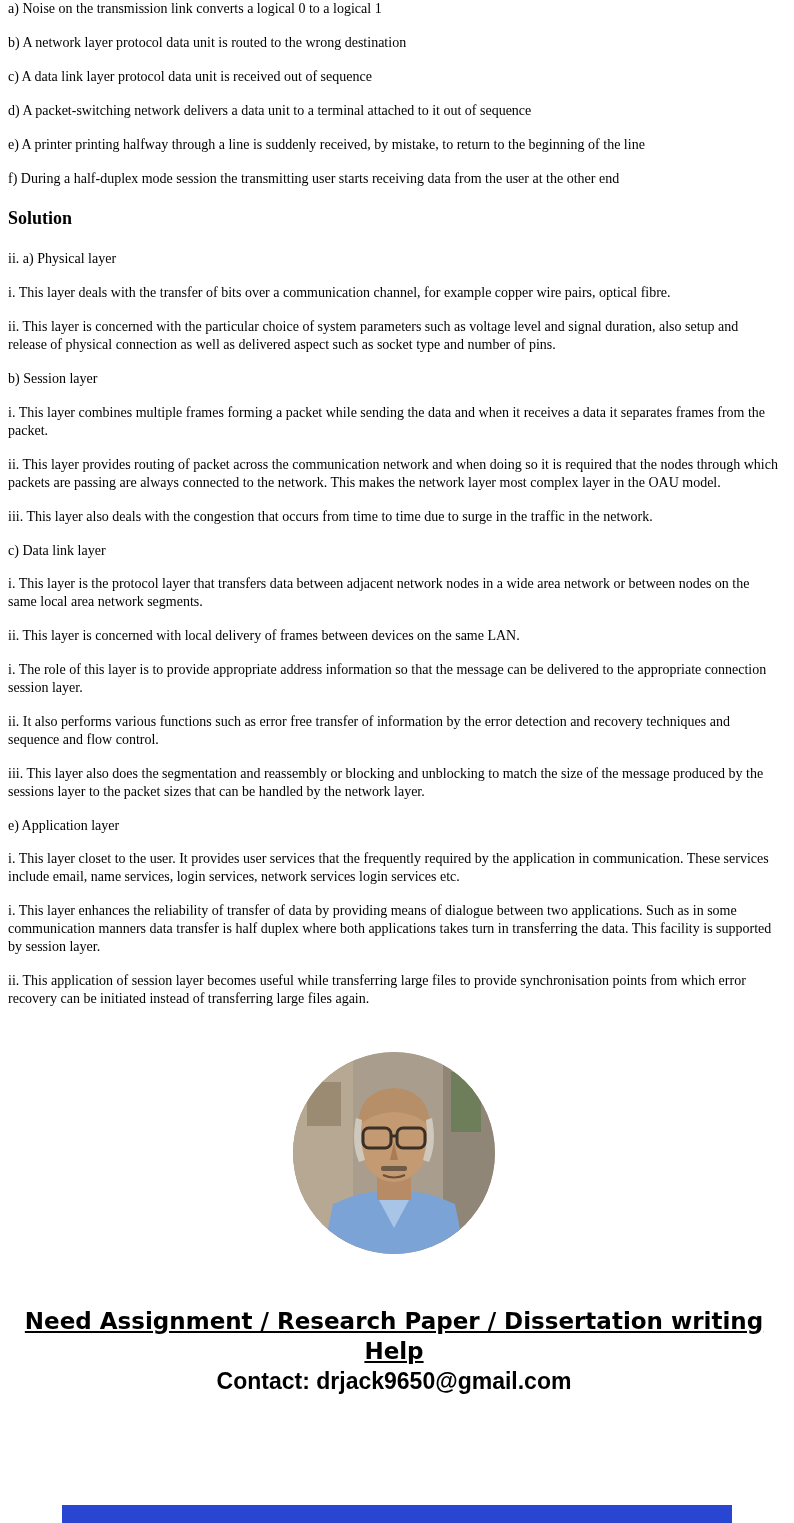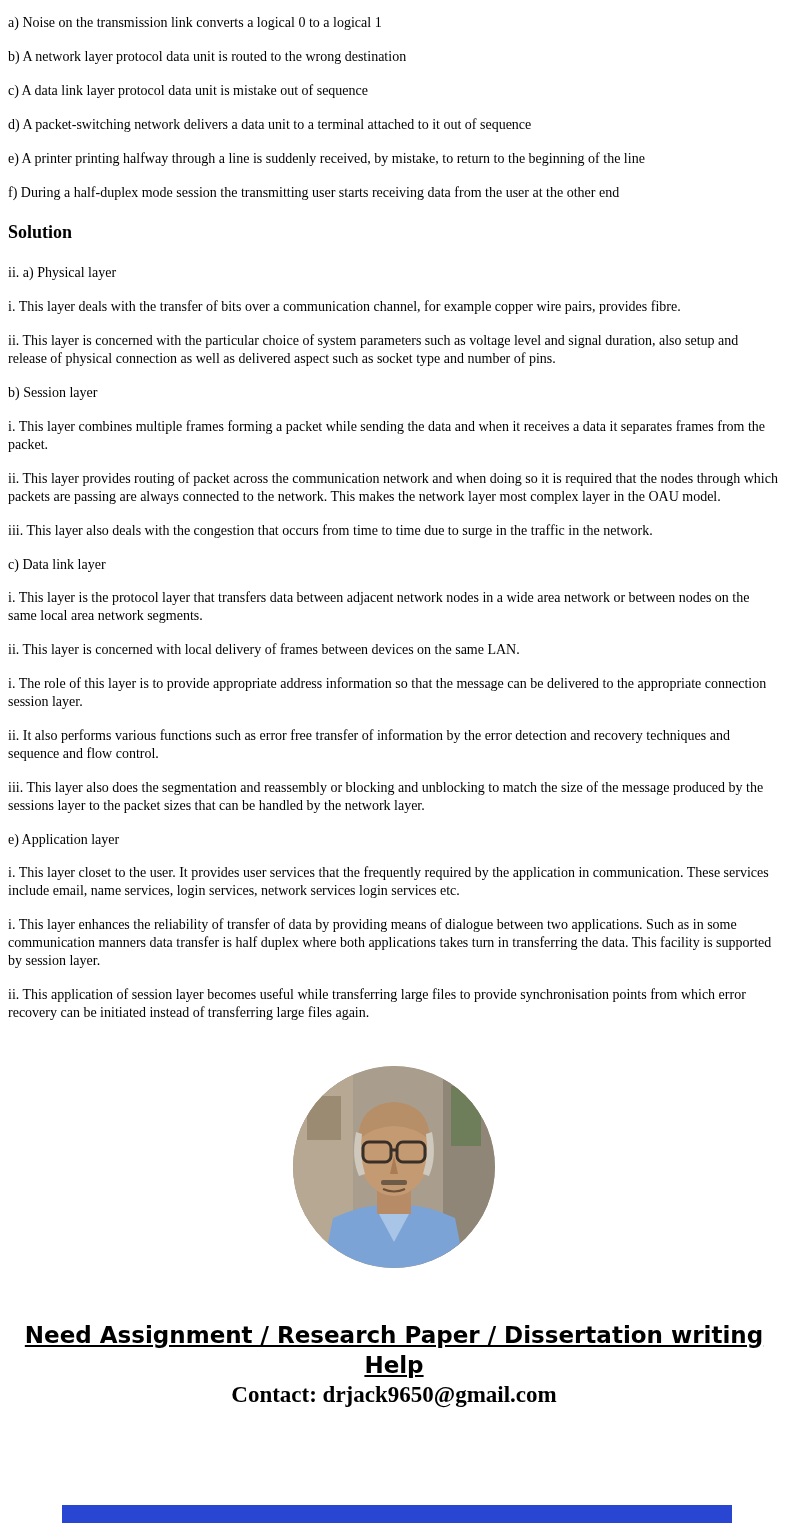--- a/index.html
+++ b/index.html
@@ -6,21 +6,21 @@
   html, body { background: #ffffff; }
   body {
     width: 794px;
     height: 1523px;
     position: relative;
     font-family: "Liberation Serif", "DejaVu Serif", serif;
     color: #000000;
     overflow: hidden;
   }
   .page {
-    padding: 14px 14px 0 8px;
+    padding: 0 14px 0 8px;
   }
   .doc p {
     font-size: 14px;
     line-height: 1.28;
     margin-bottom: 16px;
   }
   .solution-heading {
     font-size: 18px;
     font-weight: bold;
     margin: 21px 0 21px 0;
@@ -43,21 +43,21 @@
     font-weight: bold;
     font-size: 23px;
     line-height: 30px;
     color: #000000;
     text-decoration: underline;
   }
   .footer-contact {
     margin: 0 auto;
     width: 740px;
     text-align: center;
-    font-family: Liberation Serif, serif;
+    font-family: Liberation Sans, sans-serif;
     font-weight: bold;
     font-size: 23px;
     line-height: 30px;
     color: #000000;
   }
   .footer-bar {
     position: absolute;
     bottom: 0;
     left: 62px;
     width: 670px;
@@ -68,36 +68,36 @@
 <body>
 
 <div class="page">
 
   <div class="doc">
 
       <p>a) Noise on the transmission link converts a logical 0 to a logical 1</p>
 
       <p>b) A network layer protocol data unit is routed to the wrong destination</p>
 
-      <p>c) A data link layer protocol data unit is mistake out of sequence</p>
+      <p>c) A data link layer protocol data unit is received out of sequence</p>
 
       <p>d) A packet-switching network delivers a data unit to a terminal attached to it out of sequence</p>
 
       <p>e) A printer printing halfway through a line is suddenly received, by mistake, to return to the beginning of the line</p>
 
       <p>f) During a half-duplex mode session the transmitting user starts receiving data from the user at the other end</p>
     </div>
 
   <h2 class="solution-heading">Solution</h2>
 
   <div class="doc">
 
       <p>ii. a) Physical layer</p>
 
-      <p>i. This layer deals with the transfer of bits over a communication channel, for example copper wire pairs, provides fibre.</p>
+      <p>i. This layer deals with the transfer of bits over a communication channel, for example copper wire pairs, optical fibre.</p>
 
       <p>ii. This layer is concerned with the particular choice of system parameters such as voltage level and signal duration, also setup and release of physical connection as well as delivered aspect such as socket type and number of pins.</p>
 
       <p>b) Session layer</p>
 
       <p>i. This layer combines multiple frames forming a packet while sending the data and when it receives a data it separates frames from the packet.</p>
 
       <p>ii. This layer provides routing of packet across the communication network and when doing so it is required that the nodes through which packets are passing are always connected to the network. This makes the network layer most complex layer in the OAU model.</p>
 
       <p>iii. This layer also deals with the congestion that occurs from time to time due to surge in the traffic in the network.</p>

